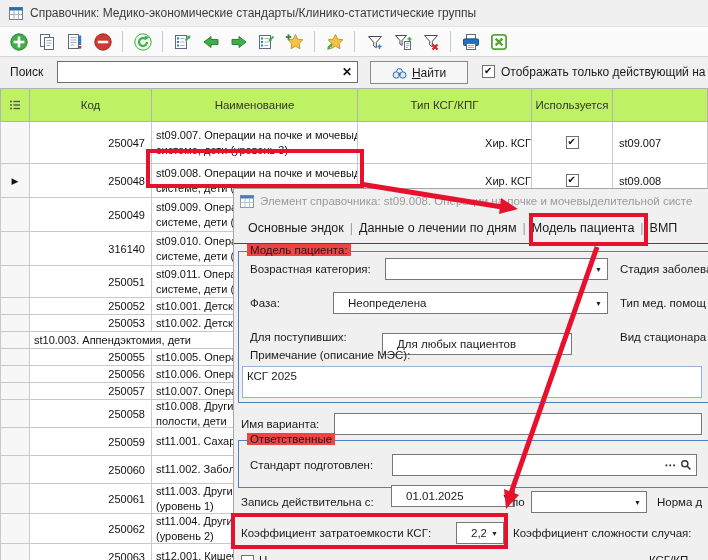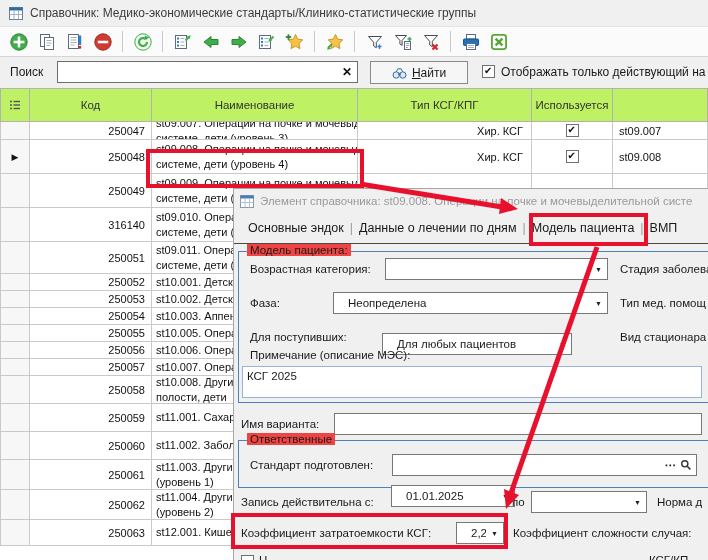--- a/index.html
+++ b/index.html
@@ -32,21 +32,21 @@
   .grid{position:absolute;left:0;top:88px;width:708px;z-index:1}
   .ghead{display:flex;height:34px}
   .hcell{background:#bef264;border-right:1px solid #b2b2b2;border-bottom:1px solid #b2b2b2;border-top:1px solid #b2b2b2;
     display:flex;align-items:center;justify-content:center;font-size:11.5px;color:#333}
   .hcell:first-child{border-left:1px solid #b2b2b2}
   .trow{display:flex}
   .cell{border-right:1px solid #c9c9c9;border-bottom:1px solid #c9c9c9;font-size:11px;color:#111;overflow:hidden}
   .csel{width:30px;border-left:1px solid #c9c9c9;display:flex;align-items:center;justify-content:center;font-size:9px;background:#f7f7f7}
   .ccode{width:122px;display:flex;align-items:center;justify-content:flex-end;padding-right:6px}
   .cname{width:206px;display:flex;flex-direction:column;justify-content:center;padding:1px 4px;line-height:15px;white-space:nowrap}
-  .ctype{width:174px;display:flex;align-items:center;justify-content:flex-end;padding-right:8px}
+  .ctype{width:174px;display:flex;align-items:center;justify-content:flex-end;}
   .cused{width:81px;display:flex;align-items:center;justify-content:center}
   .cksg{width:95px;display:flex;align-items:center;padding-left:6px}
 
   
   .dialog{position:absolute;left:233px;top:188px;width:475px;height:372px;background:#f0f0f0;
     border-left:1px solid #a6a6a6;border-top:1px solid #a6a6a6;z-index:10;font-size:11.5px;color:#1a1a1a}
   .dlg-title{position:absolute;left:6px;top:4px;width:466px;height:16px;display:flex;align-items:center;gap:6px;
     color:#9a9a9a;white-space:nowrap;overflow:hidden}
   .dlg-tabs{position:absolute;left:14px;top:28px;height:22px;display:flex;align-items:center;font-size:12.5px;color:#1a1a1a}
   .tab{cursor:pointer;white-space:nowrap}
@@ -238,21 +238,21 @@
             <rect x="4.5" y="8.8" width="6.5" height="1.4" fill="#555"></rect>
           </svg>
         </div>
         <div class="hcell" style="width: 122px;">Код</div>
         <div class="hcell" style="width: 206px;">Наименование</div>
         <div class="hcell" style="width: 174px;">Тип КСГ/КПГ</div>
         <div class="hcell" style="width: 81px;">Используется</div>
         <div class="hcell" style="width: 95px;"></div>
       </div>
     <div>
-        <div class="trow" style="height: 18px;">
+        <div class="trow" style="height: 42px;">
           <div class="cell csel"></div>
           <div class="cell ccode">250047</div>
           <div class="cell cname">
             <div>st09.007. Операции на почке и мочевыделительной</div>
             <div>системе, дети (уровень 3)</div>
           </div>
           <div class="cell ctype">Хир. КСГ</div>
           <div class="cell cused">
             <div class="cb checked"></div>
           </div>
@@ -319,21 +319,20 @@
           <div class="cell ccode">250053</div>
           <div class="cell cname">
             <div>st10.002. Детская хирургия (ур</div>
           </div>
           <div class="cell ctype"></div>
           <div class="cell cused"></div>
           <div class="cell cksg"></div>
         </div>
         <div class="trow" style="height: 17px;">
           <div class="cell csel"></div>
-          <div class="cell ccode">250054</div>
           <div class="cell cname">
             <div>st10.003. Аппендэктомия, дети</div>
           </div>
           <div class="cell ctype"></div>
           <div class="cell cused"></div>
           <div class="cell cksg"></div>
         </div>
         <div class="trow" style="height: 17px;">
           <div class="cell csel"></div>
           <div class="cell ccode">250055</div>

